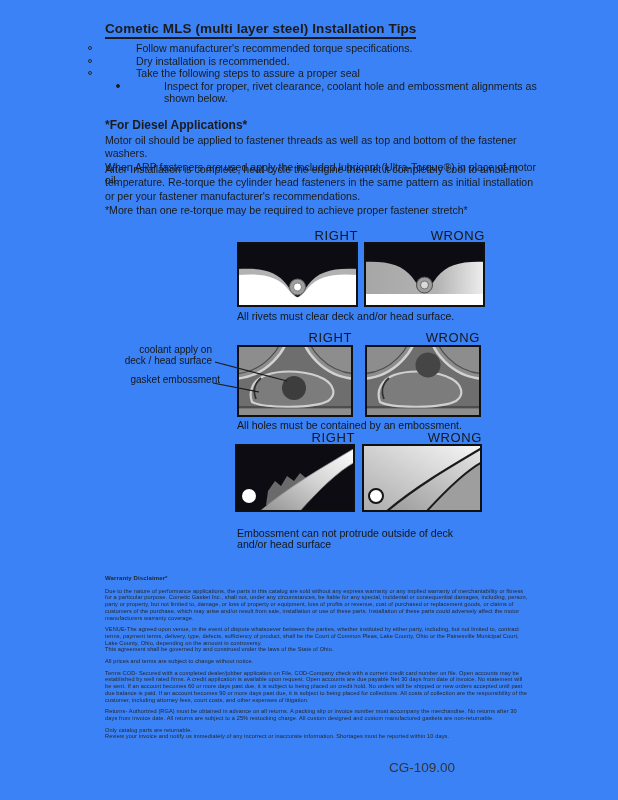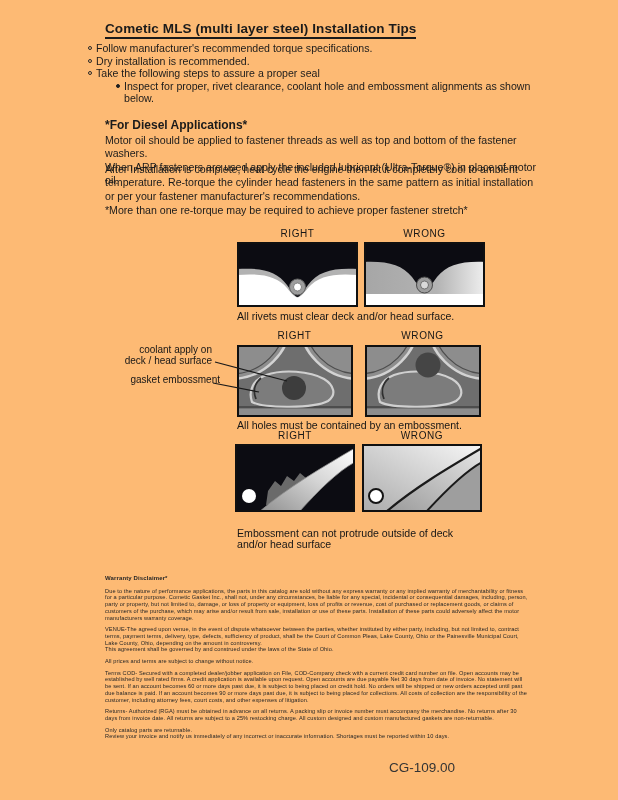--- a/index.html
+++ b/index.html
@@ -1,42 +1,42 @@
 <!DOCTYPE html>
 <html><head>
 <meta charset="utf-8">
 <style>
   * { margin:0; padding:0; box-sizing:border-box; }
   html,body { background:#ffffff; }
   #page {
-    position:relative; width:618px; height:800px; background:#fdba74;
+    position:relative; width:618px; height:800px; background:#3b82f6;
     font-family:"Liberation Sans", sans-serif; color:#1b1b1b; overflow:hidden;
   }
   .abs { position:absolute; }
 
   .title {
     left:105px; top:21px; font-size:13.5px; font-weight:bold;
     border-bottom:2px solid #1a1a1a; padding-bottom:1px; letter-spacing:.1px;
   }
 
   .bullets { left:88px; top:42px; font-size:10.6px; line-height:12.5px; width:460px; }
-  .bullet-row { display:flex; align-items:flex-start; }
+  .bullet-row { display:flex; align-items:flex-start;gap:40px; }
   .bullet-row .mark {
     width:4px; height:4px; border:1px solid #2a2a2a; border-radius:50%;
     margin:4px 4px 0 0; flex:none;
   }
   .bullet-row.sub .mark { background:#1f1f1f; border-color:#1f1f1f; margin-left:28px; }
 
   .diesel-heading { left:105px; top:118px; font-size:12px; font-weight:bold;text-align:right; }
   .para { left:105px; width:445px; font-size:10.6px; line-height:13.3px; white-space:pre-line; }
   .p-oil  { top:134px; }
   .p-heat { top:163px; }
   .p-note { top:204px; }
 
-  .fig-label { font-size:10px; letter-spacing:.6px; text-align:center; color:#161616; }
+  .fig-label { font-size:13px; letter-spacing:.6px; text-align:right; color:#161616; }
   .caption { font-size:10.6px; color:#161616; }
   .pre { white-space:pre-line;margin-top:12px; }
 
   .f1-label-r { left:237px; top:228px; width:121px; }
   .f1-label-w { left:364px; top:228px; width:121px; }
   .f1-p1 { left:237px; top:242px; }
   .f1-p2 { left:364px; top:242px; }
   .f1-cap { left:237px; top:310px; }
 
   .f2-label-r { left:237px; top:330px; width:115px; }

